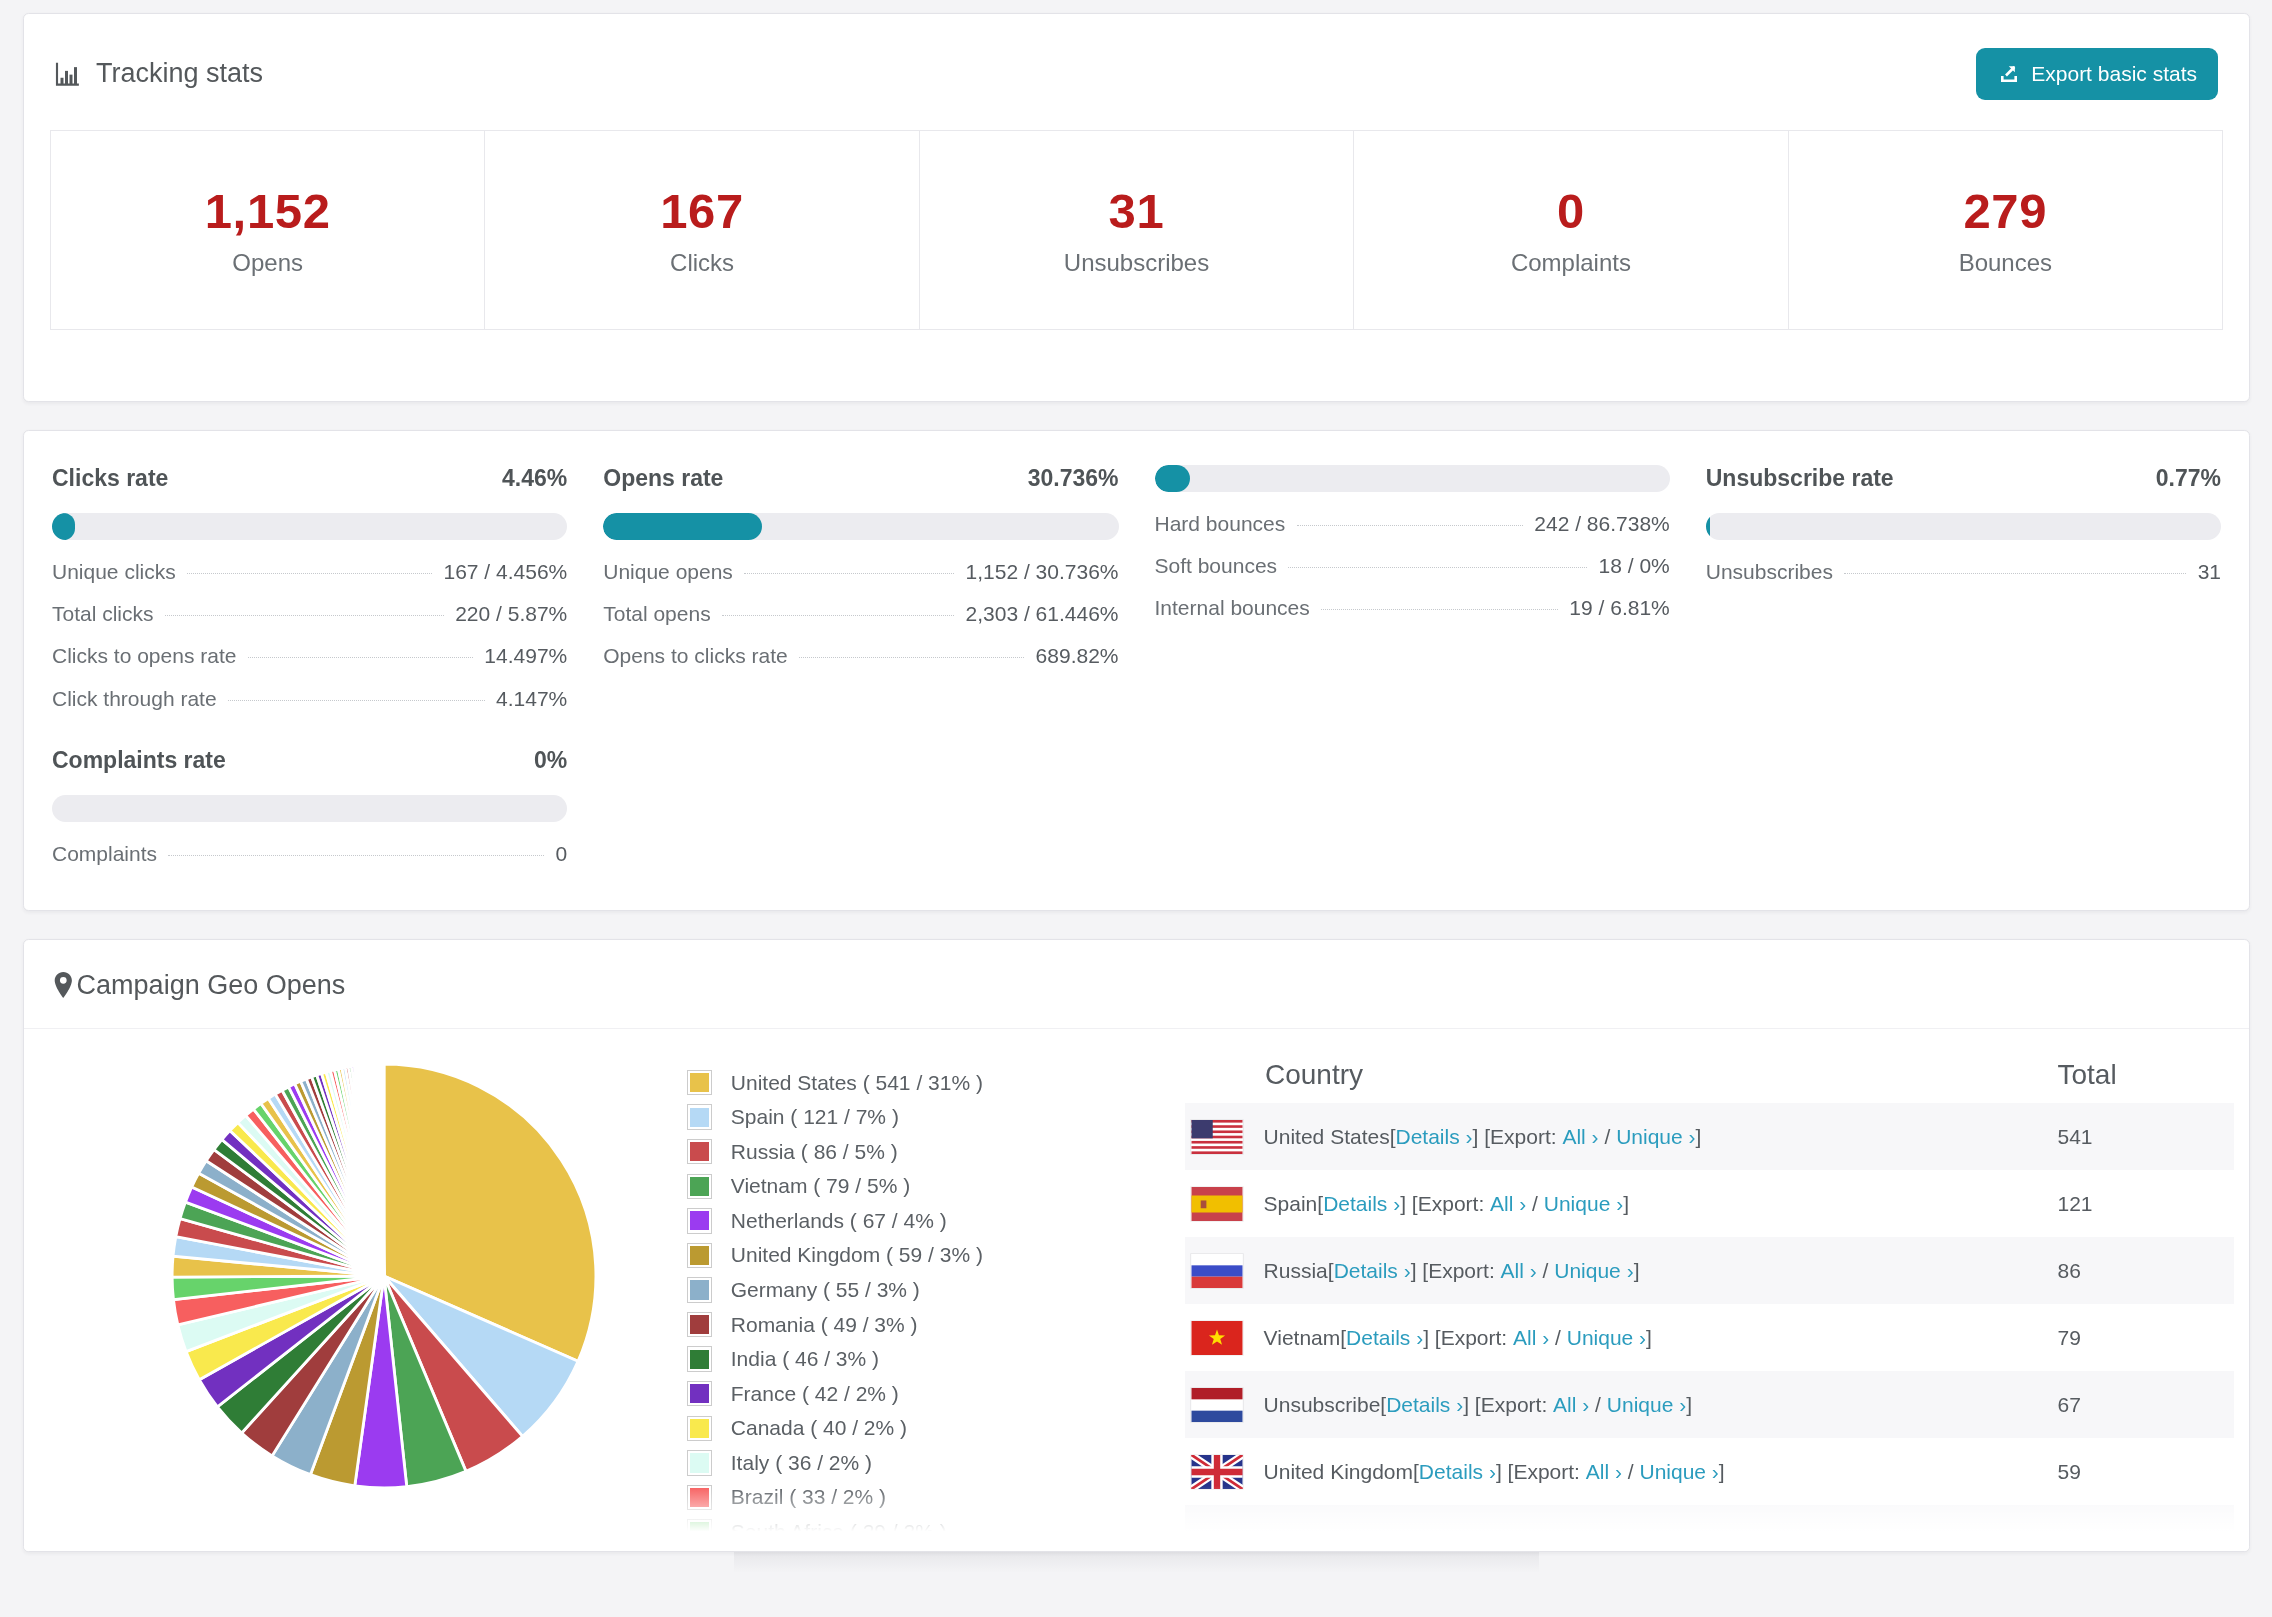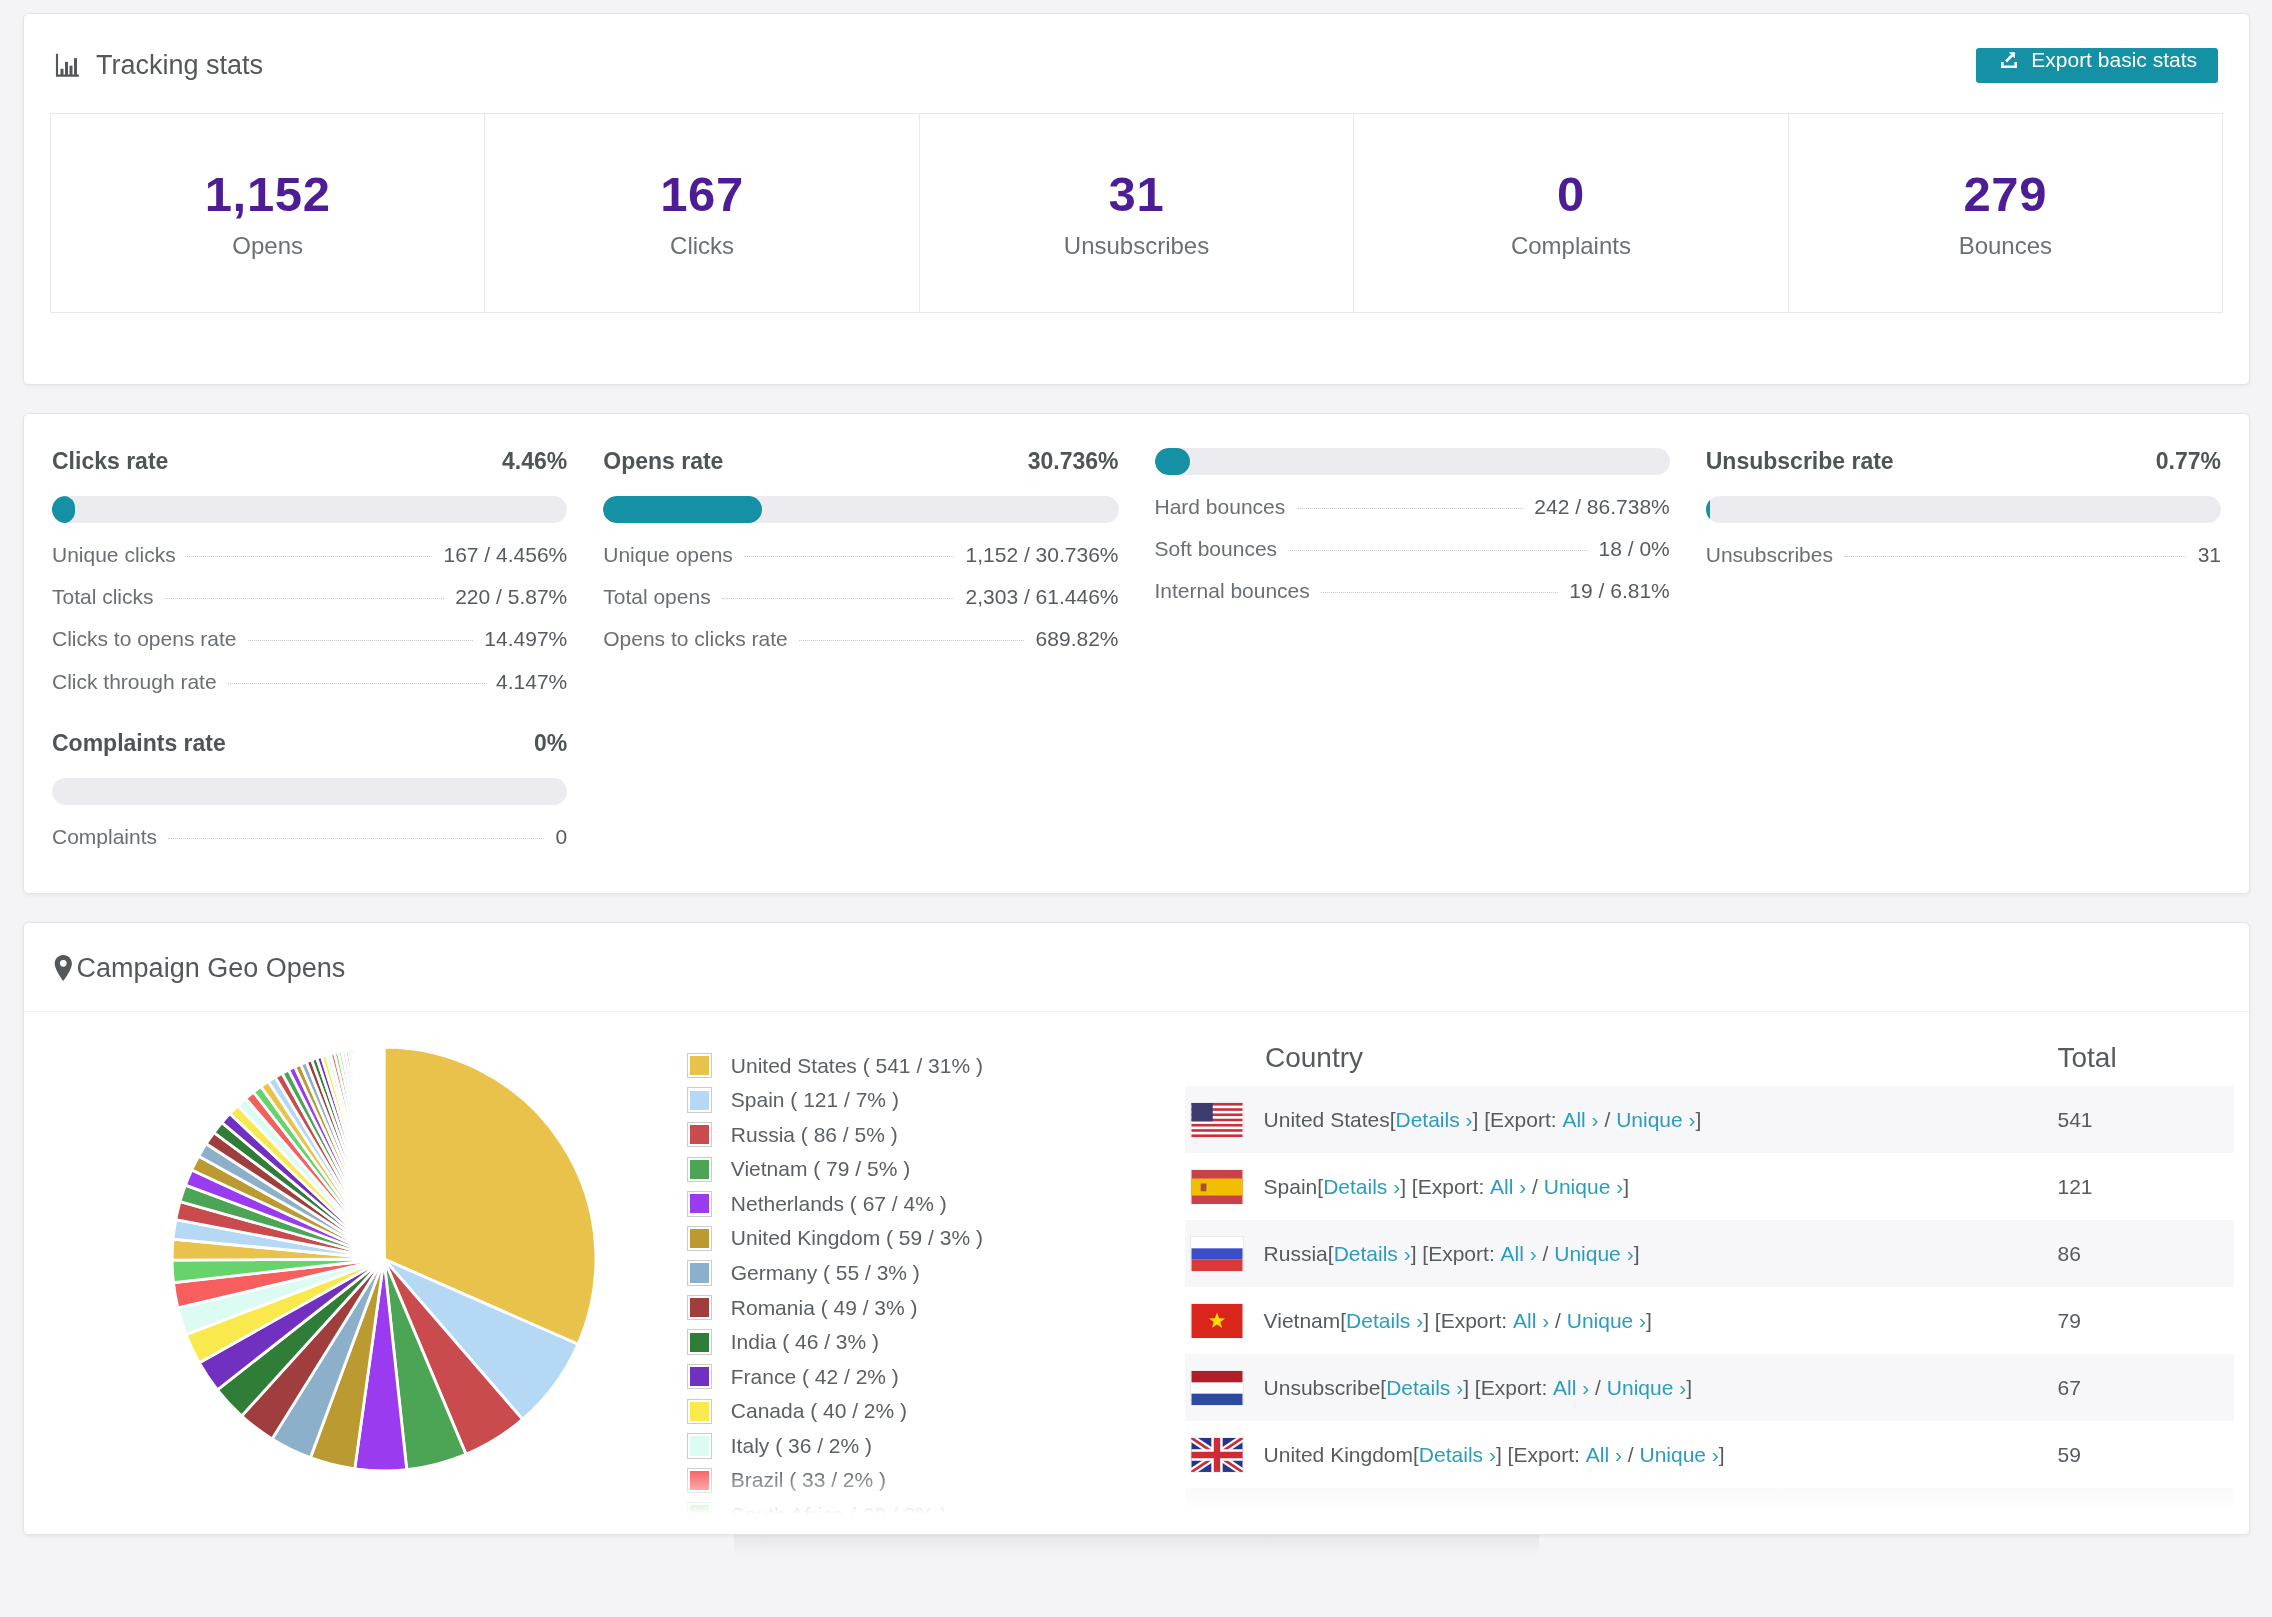--- a/index.html
+++ b/index.html
@@ -6,25 +6,25 @@
   html,body { width:2273px; background:#f4f4f6; font-family:"Liberation Sans","DejaVu Sans",sans-serif; color:#565b60; }
   body { height:1618px; overflow:hidden; }
   .page { padding:12.7px 23px 0; }
 
   .card { background:#fff; border:0.7px solid #e3e3e8; border-radius:5.6px; box-shadow:0 1.4px 3.5px rgba(40,40,60,.05); }
 
   
   .card-tracking { margin-bottom:28px; padding-bottom:71px; }
   .tracking-head { display:flex; justify-content:space-between; align-items:center; padding:34px 31px 30px 28px; }
   .tracking-title { display:flex; align-items:center; gap:14px; font-size:27px; color:#54585b; }
-  .btn-export { display:flex; gap:10px; background:#1591a5; color:#fff; border:none; border-radius:3px; font-size:21px; padding:0 21px; height:35px; font-family:inherit; cursor:pointer; }
+  .btn-export { display:flex; align-items:center; gap:10px; background:#1591a5; color:#fff; border:none; border-radius:9px; font-size:21px; padding:0 21px; height:52px; font-family:inherit; cursor:pointer; }
   .stats-strip { margin:0 26px; border:0.7px solid #e8e8ec; display:flex; height:200px; }
   .stat-cell { flex:1; display:flex; flex-direction:column; align-items:center; justify-content:center; }
   .stat-cell + .stat-cell { border-left:0.7px solid #e8e8ec; }
-  .stat-value { font-size:49px; font-weight:bold; color:#4c1d95; letter-spacing:0.7px;text-align:center; }
+  .stat-value { font-size:49px; font-weight:bold; color:#b91c1c; letter-spacing:0.7px;text-align:center; }
   .stat-label { font-size:24px; color:#6b7075; margin-top:10px; }
 
   
   .card-rates { margin-bottom:28px; padding:34px 28px 44px; }
   .rates-grid { display:grid; grid-template-columns:repeat(4,1fr); column-gap:42px; row-gap:55px;gap:36px; }
   .rate-head { display:flex; justify-content:space-between; align-items:baseline; font-size:23px; font-weight:bold; color:#4f5457; margin-bottom:21px; }
   .bar-track { height:27px; background:#ececf0; border-radius:13.4px; overflow:hidden; }
   .bar-fill { height:100%; background:#1591a5; border-radius:13.4px; }
   .rate-rows { margin-top:20px; }
   .detail-row { display:flex; align-items:baseline; font-size:21px; color:#6a6f74; margin-top:18.4px; line-height:24px; }

